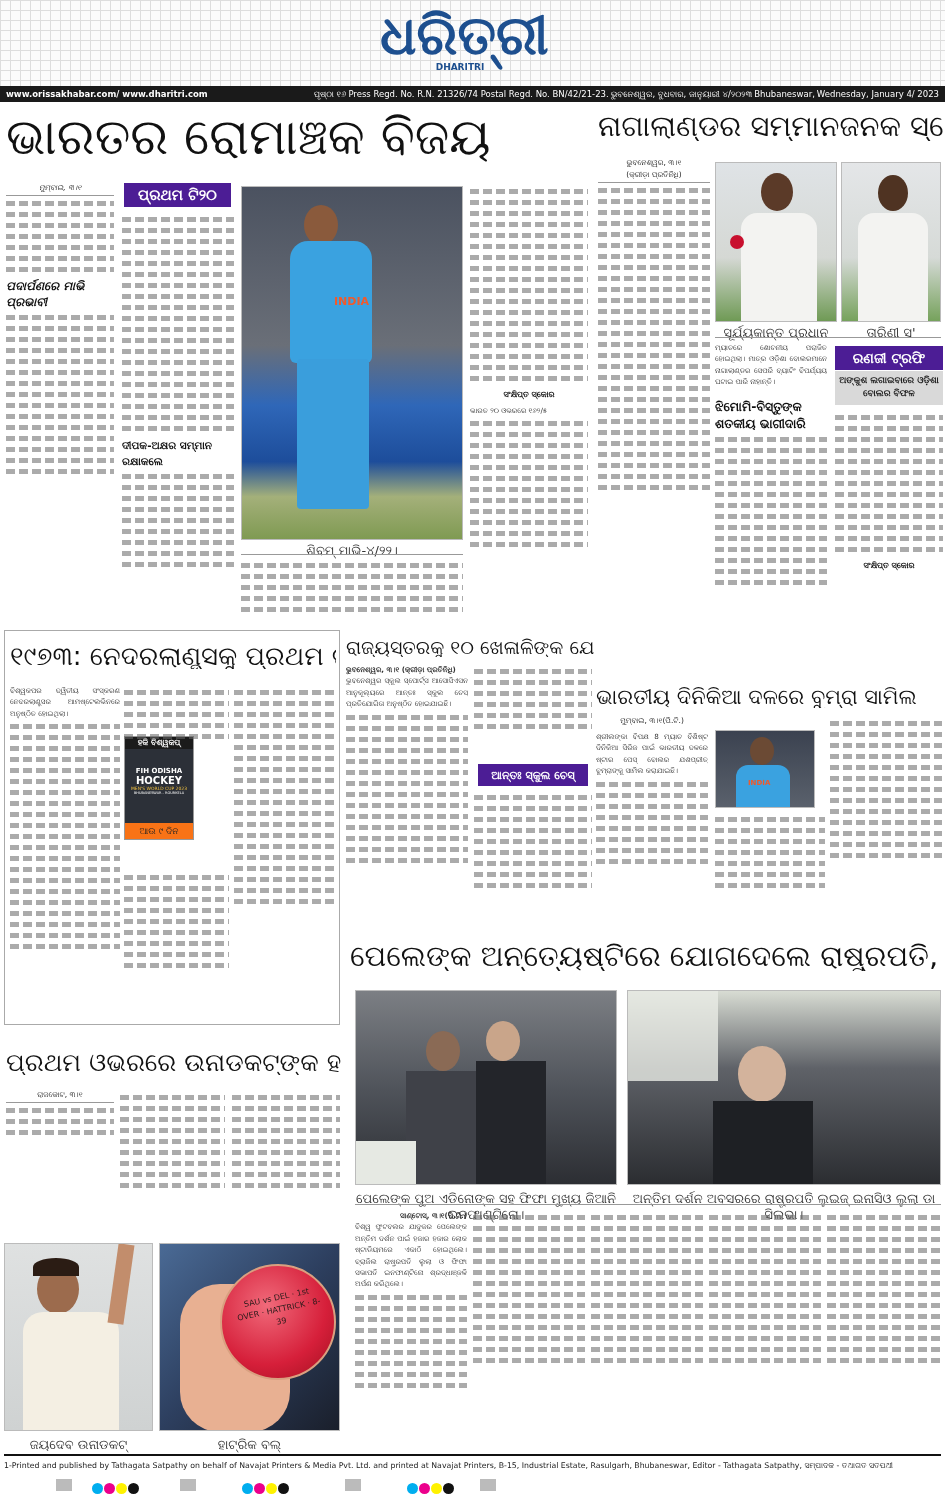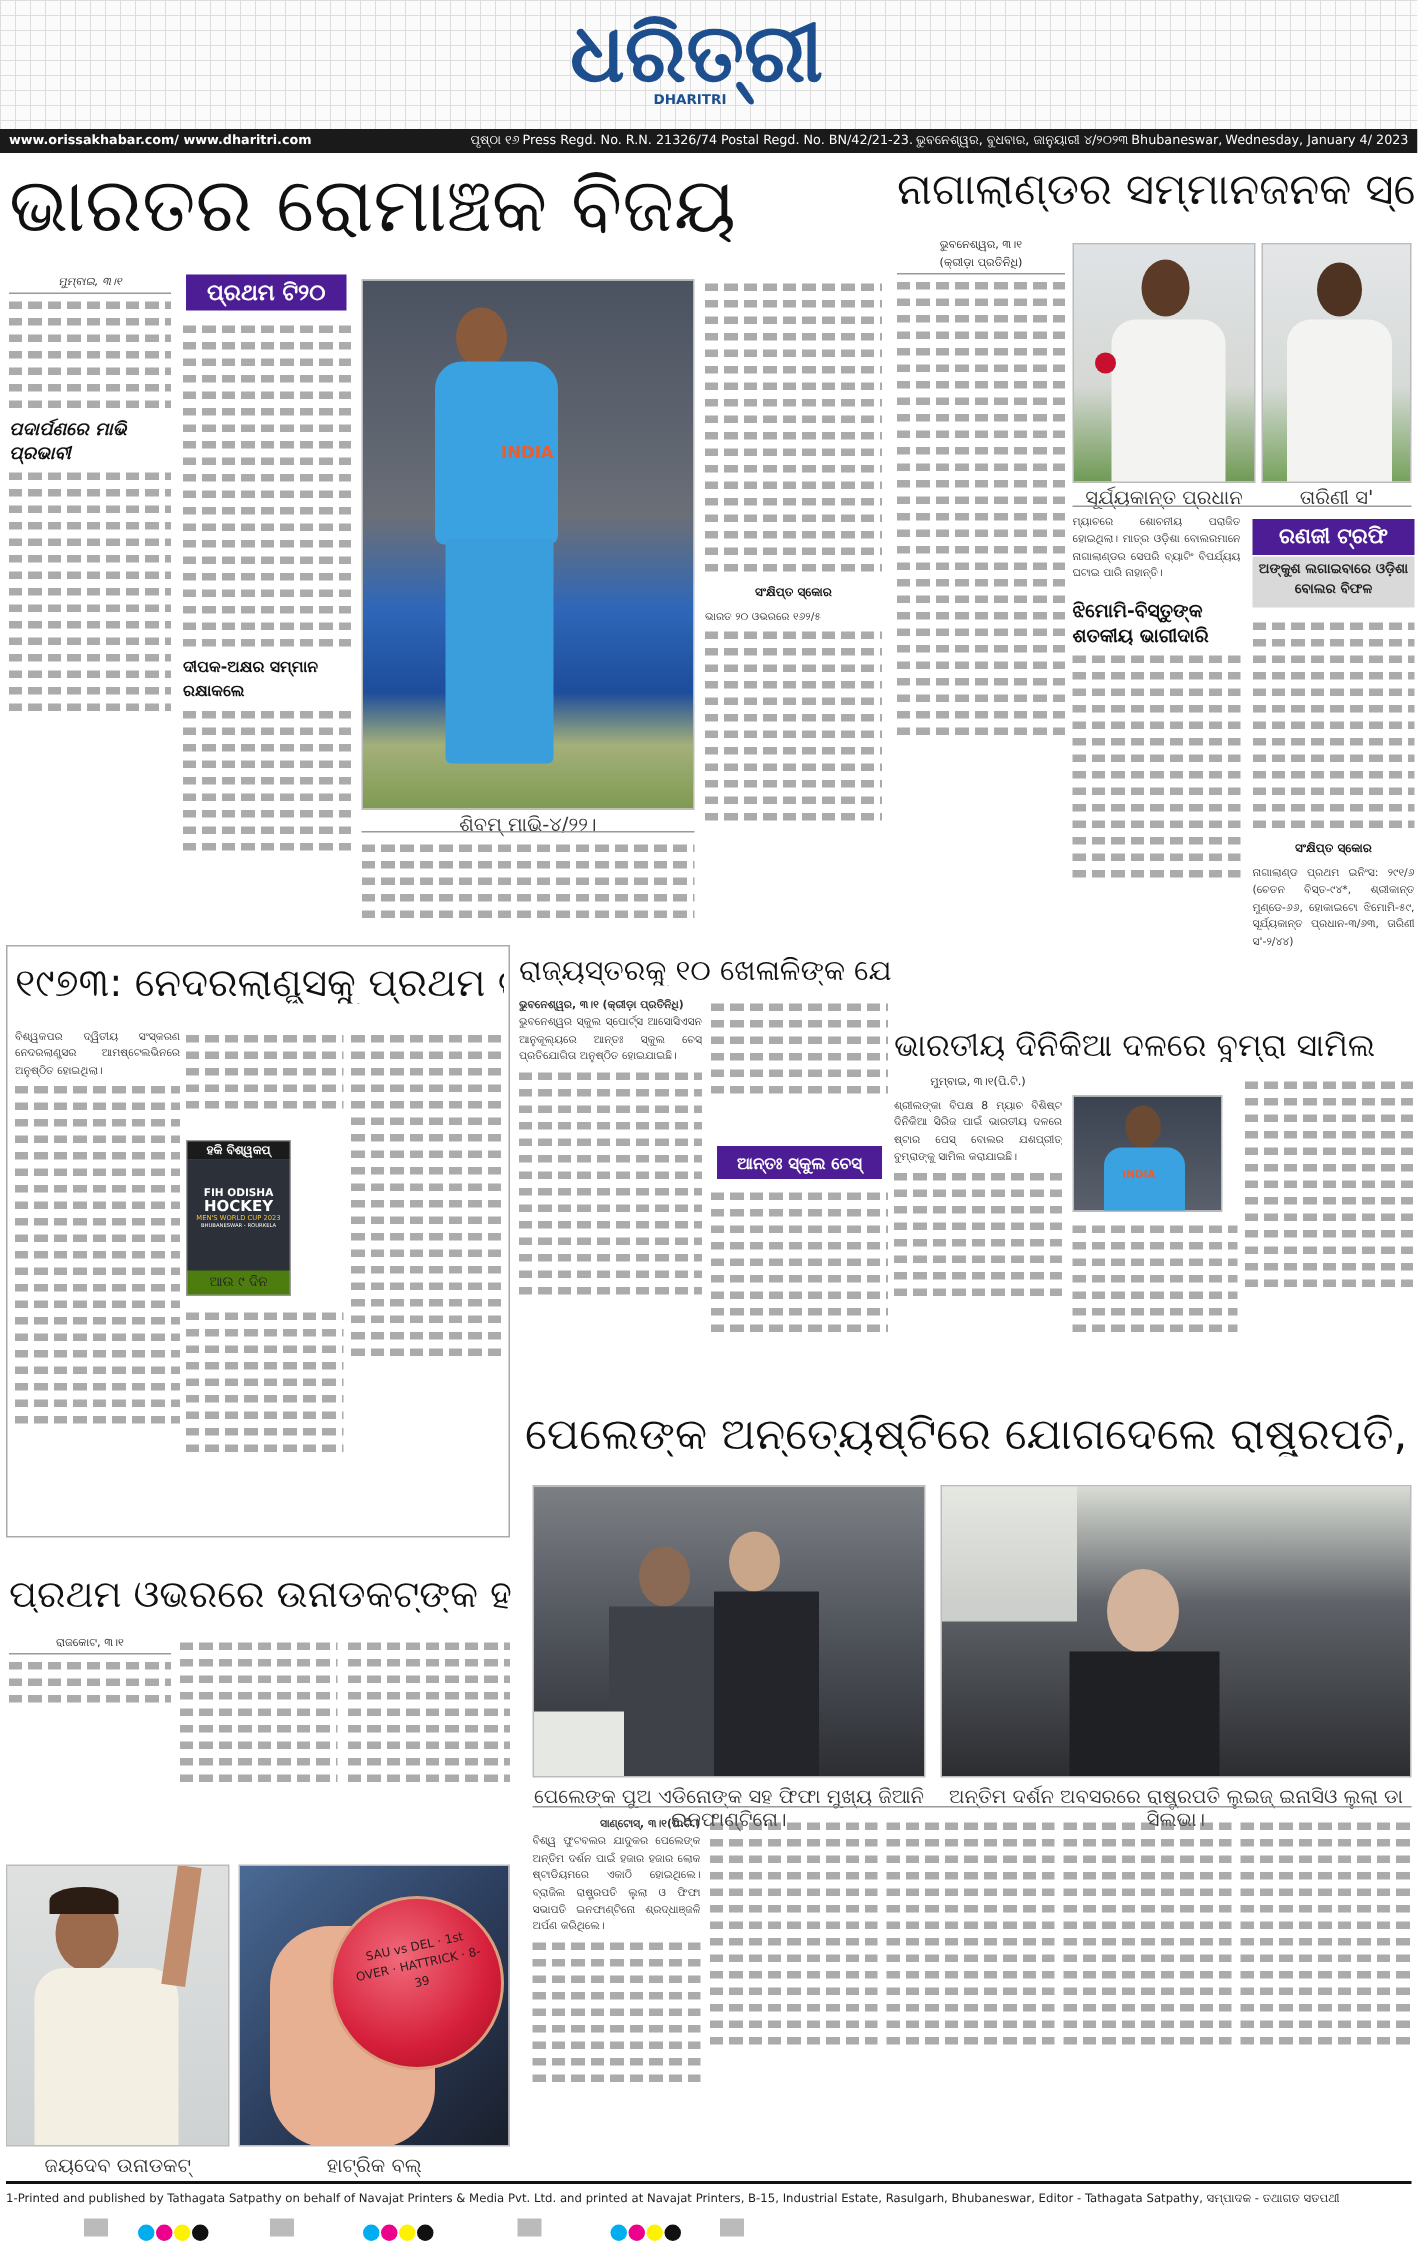--- a/index.html
+++ b/index.html
@@ -231,21 +231,20 @@
     <span class="filler"></span>
     <span class="filler"></span>
     <span class="filler"></span>
     <span class="filler"></span>
     <span class="filler"></span>
     <span class="filler"></span>
     <span class="filler"></span>
     <span class="filler"></span>
     <span class="filler"></span>
   <div class="subhead" style="font-size:8px;text-align:center">ସଂକ୍ଷିପ୍ତ ସ୍କୋର</div>
-  <div class="col-text">ନାଗାଲାଣ୍ଡ ପ୍ରଥମ ଇନିଂସ: ୨୯୧/୬ (ଚେତନ ବିସ୍ତ-୯୪*, ଶ୍ରୀକାନ୍ତ ମୁଣ୍ଡେ-୬୬, ହୋକାଇଟୋ ଝିମୋମି-୫୯, ସୂର୍ଯ୍ୟକାନ୍ତ ପ୍ରଧାନ-୩/୬୩, ତାରିଣୀ ସ'-୨/୪୪)</div>
 </div>
 
 <div class="abs" style="left:4px;top:630px;width:336px;height:395px;border:1px solid #aaa"></div>
 <div class="abs hl" style="left:10px;top:643px;width:326px;font-size:26px;">୧୯୭୩: ନେଦରଲାଣ୍ଡ୍ସକୁ ପ୍ରଥମ ଟାଇଟଲ</div>
 <div class="abs" style="left:10px;top:685px;width:110px;height:330px;">
   <div class="col-text">ବିଶ୍ୱକପର ଦ୍ୱିତୀୟ ସଂସ୍କରଣ ନେଦରଲାଣ୍ଡ୍ସର ଆମଷ୍ଟେଲଭିନରେ ଅନୁଷ୍ଠିତ ହୋଇଥିଲା।</div>
   <span class="filler"></span>
     <span class="filler"></span>
     <span class="filler"></span>
     <span class="filler"></span>
@@ -260,21 +259,21 @@
     <span class="filler"></span>
     <span class="filler"></span>
     <span class="filler"></span>
     <span class="filler"></span>
     <span class="filler"></span>
     <span class="filler"></span>
     <span class="filler"></span>
     <span class="filler"></span>
     <span class="filler"></span>
 </div>
-<div class="abs" style="left:124px;top:760px;width:70px;height:104px;border:1px solid #999;background:#4d7c0f">
+<div class="abs" style="left:124px;top:736px;width:70px;height:104px;border:1px solid #999;background:#f97316">
   <div style="background:#1b1b1b;color:#fff;font-size:8px;font-weight:bold;text-align:center;height:12px;line-height:12px">ହକି ବିଶ୍ୱକପ୍</div>
   <div style="background:#2c3038;height:74px;color:#fff;text-align:center;padding-top:18px">
     <div style="font-size:7px;font-weight:bold">FIH ODISHA</div>
     <div style="font-size:10px;font-weight:bold;line-height:11px">HOCKEY</div>
     <div style="font-size:4.5px;color:#f0c040">MEN'S WORLD CUP 2023</div>
     <div style="font-size:3.5px">BHUBANESWAR - ROURKELA</div>
   </div>
   <div style="font-size:9px;text-align:center;line-height:16px">ଆଉ ୯ ଦିନ</div>
 </div>
 <div class="abs" style="left:124px;top:685px;width:105px;height:72px;">

